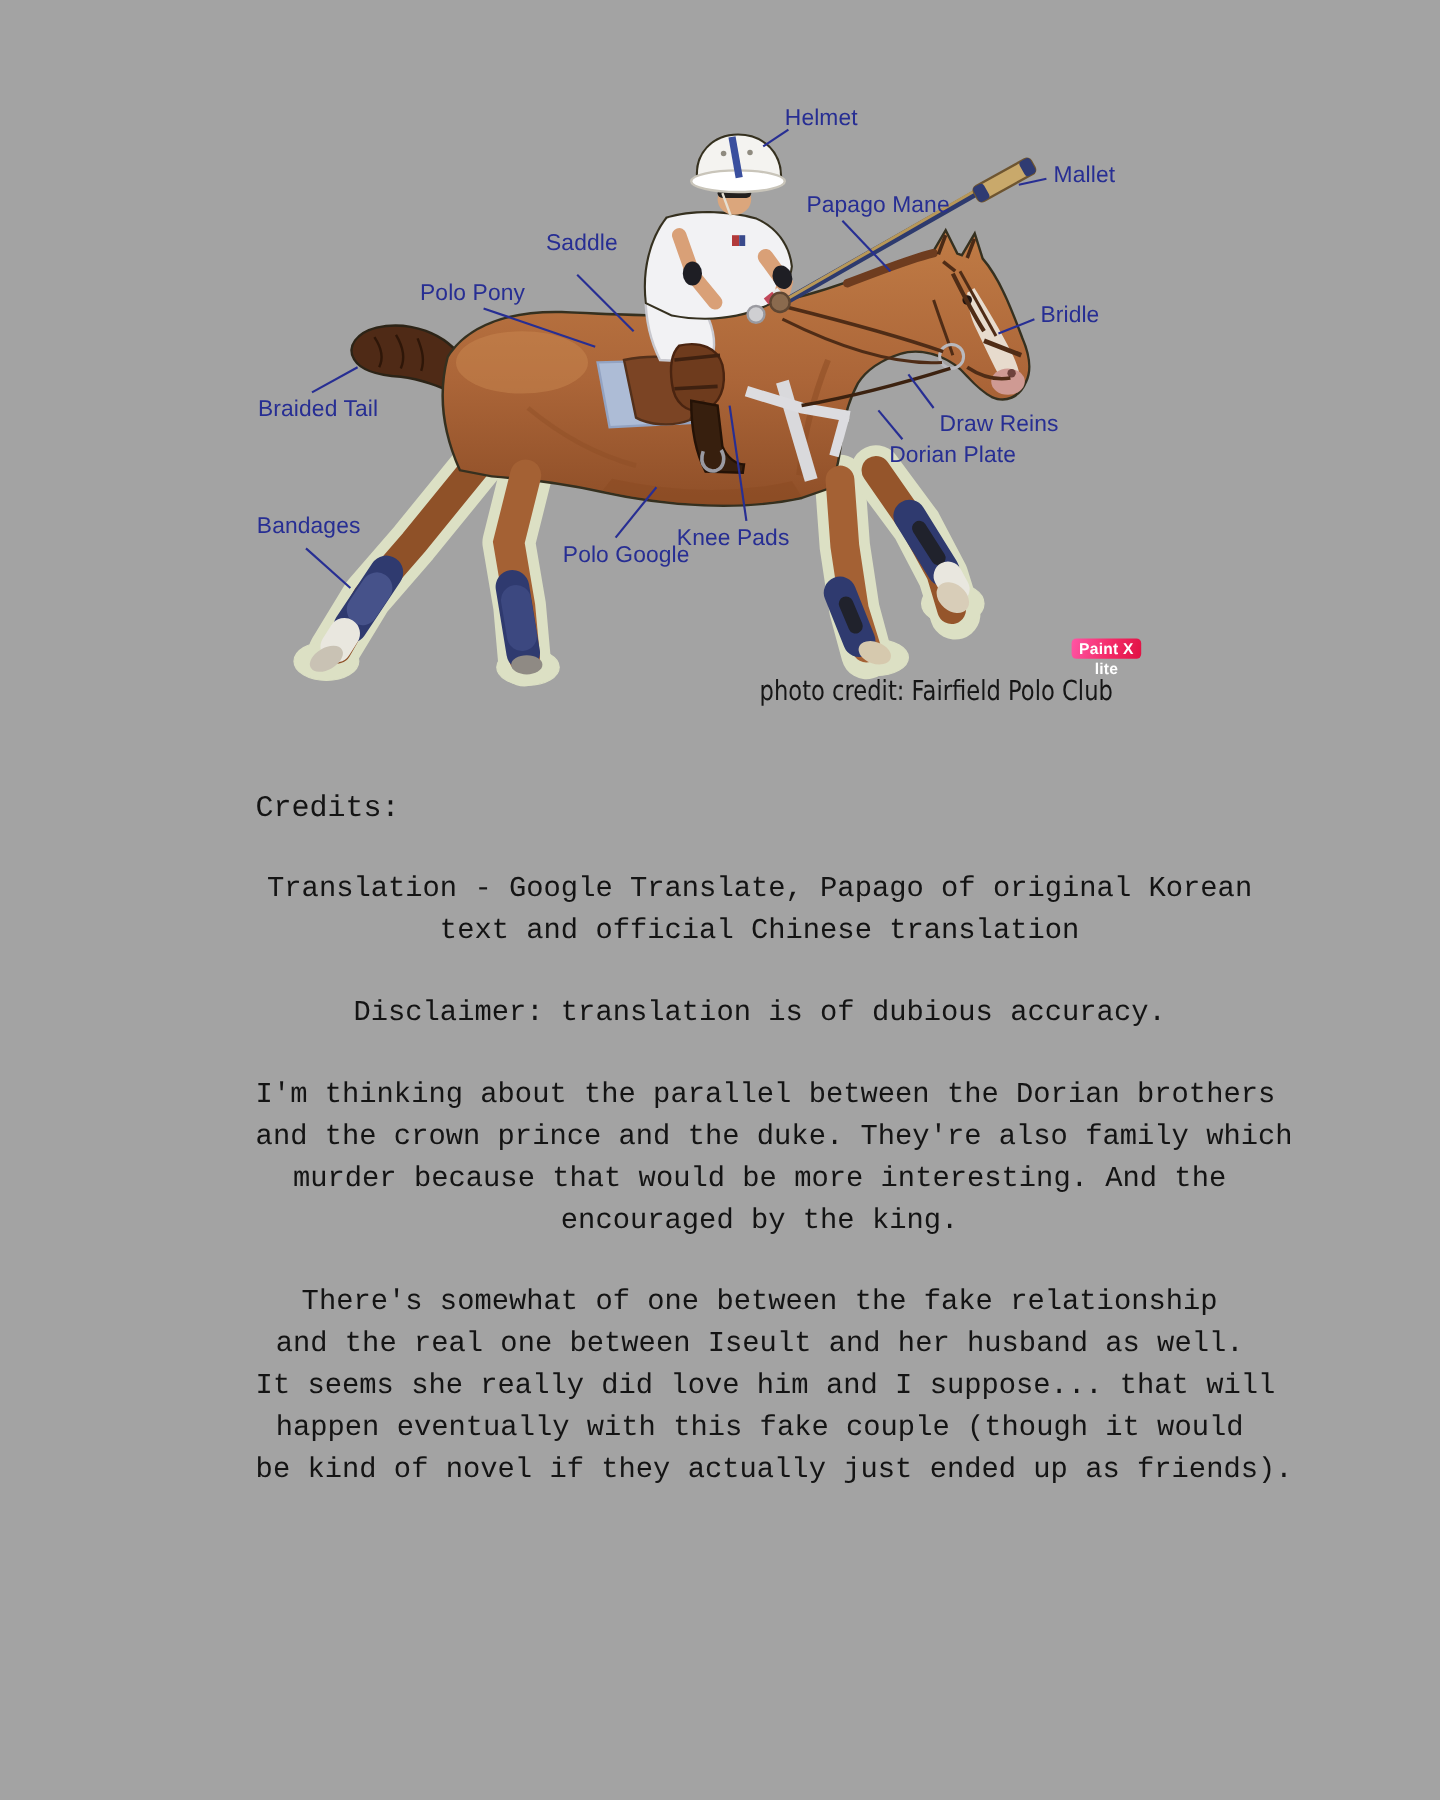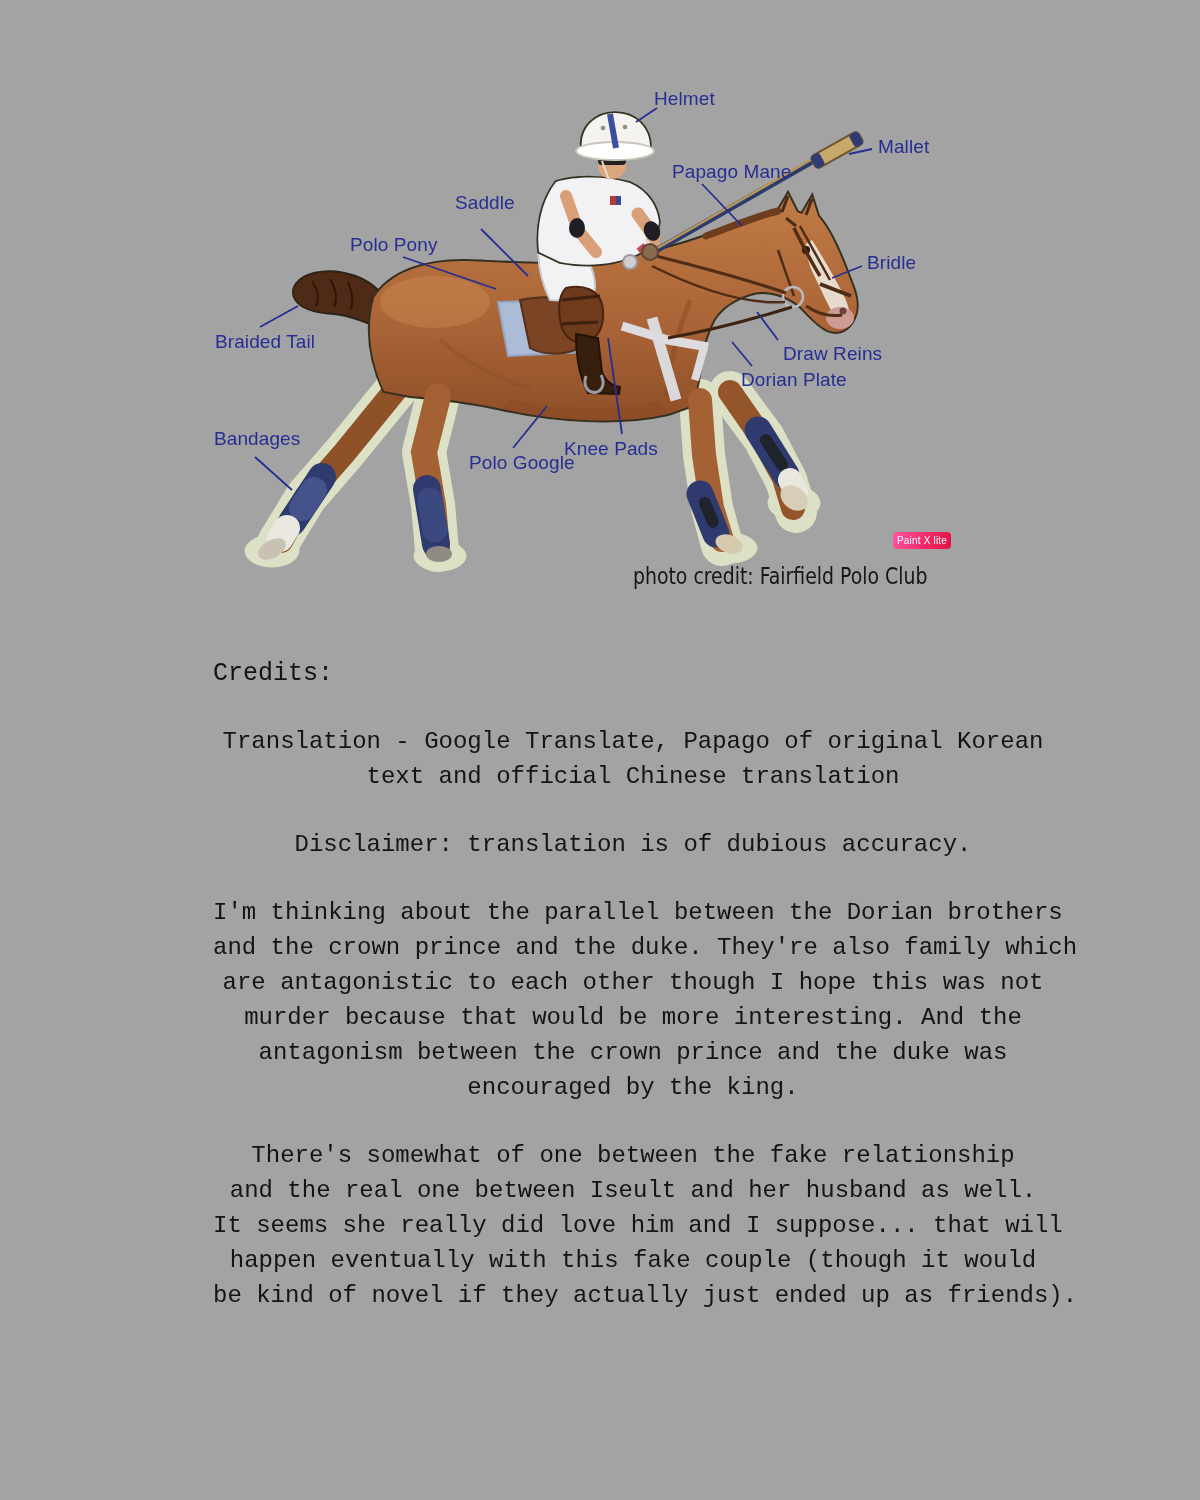--- a/index.html
+++ b/index.html
@@ -4,21 +4,21 @@
 <style>
   html,body{margin:0;padding:0;background:#fff;}
   .page{position:relative;width:1200px;height:1500px;background:#a3a3a3;overflow:hidden;
         font-family:"Liberation Sans",sans-serif;}
   .figure{position:absolute;left:0;top:0;width:1200px;height:640px;}
   .fig-svg{position:absolute;left:0;top:0;}
   .dlabel{position:absolute;font-family:"Liberation Sans",sans-serif;font-size:19px;
           color:#272e93;white-space:nowrap;letter-spacing:0.1px;}
   .watermark{position:absolute;left:893px;top:532px;width:58px;height:17px;border-radius:4px;
              background:linear-gradient(105deg,#ff55a5 0%,#f32a67 55%,#e01243 100%);
-             color:#ffffff;font-size:10px;font-weight:normal;text-align:center;line-height:17px;
+             color:#ffffff;font-size:13px;font-weight:bold;text-align:center;line-height:17px;
              letter-spacing:0.2px;}
   .photo-credit{position:absolute;left:633px;top:563px;font-family:"DejaVu Sans",sans-serif;
                 font-size:23px;color:#161616;white-space:nowrap;transform:scaleX(0.82);
                 transform-origin:left center;}
   .textblock{position:absolute;left:213px;top:656px;width:840px;color:#141414;}
   .tline{font-family:Liberation Mono, monospace;font-size:24px;line-height:35px;white-space:nowrap;}
   .tgroup{margin-top:33px;text-align:center;}
   .heading{font-size:25px;}
 </style>
 </head>
@@ -217,23 +217,21 @@
       <div class="tline">text and official Chinese translation</div>
     </div>
 
     <div class="tgroup">
       <div class="tline">Disclaimer: translation is of dubious accuracy.</div>
     </div>
 
     <div class="tgroup">
       <div class="tline">I'm thinking about the parallel between the Dorian brothers</div>
       <div class="tline">and the crown prince and the duke. They're also family which</div>
-      <div class="tline">are antagonistic to each other though I hope this was not</div>
       <div class="tline">murder because that would be more interesting. And the</div>
-      <div class="tline">antagonism between the crown prince and the duke was</div>
       <div class="tline">encouraged by the king.</div>
     </div>
 
     <div class="tgroup">
       <div class="tline">There's somewhat of one between the fake relationship</div>
       <div class="tline">and the real one between Iseult and her husband as well.</div>
       <div class="tline">It seems she really did love him and I suppose... that will</div>
       <div class="tline">happen eventually with this fake couple (though it would</div>
       <div class="tline">be kind of novel if they actually just ended up as friends).</div>
     </div>

